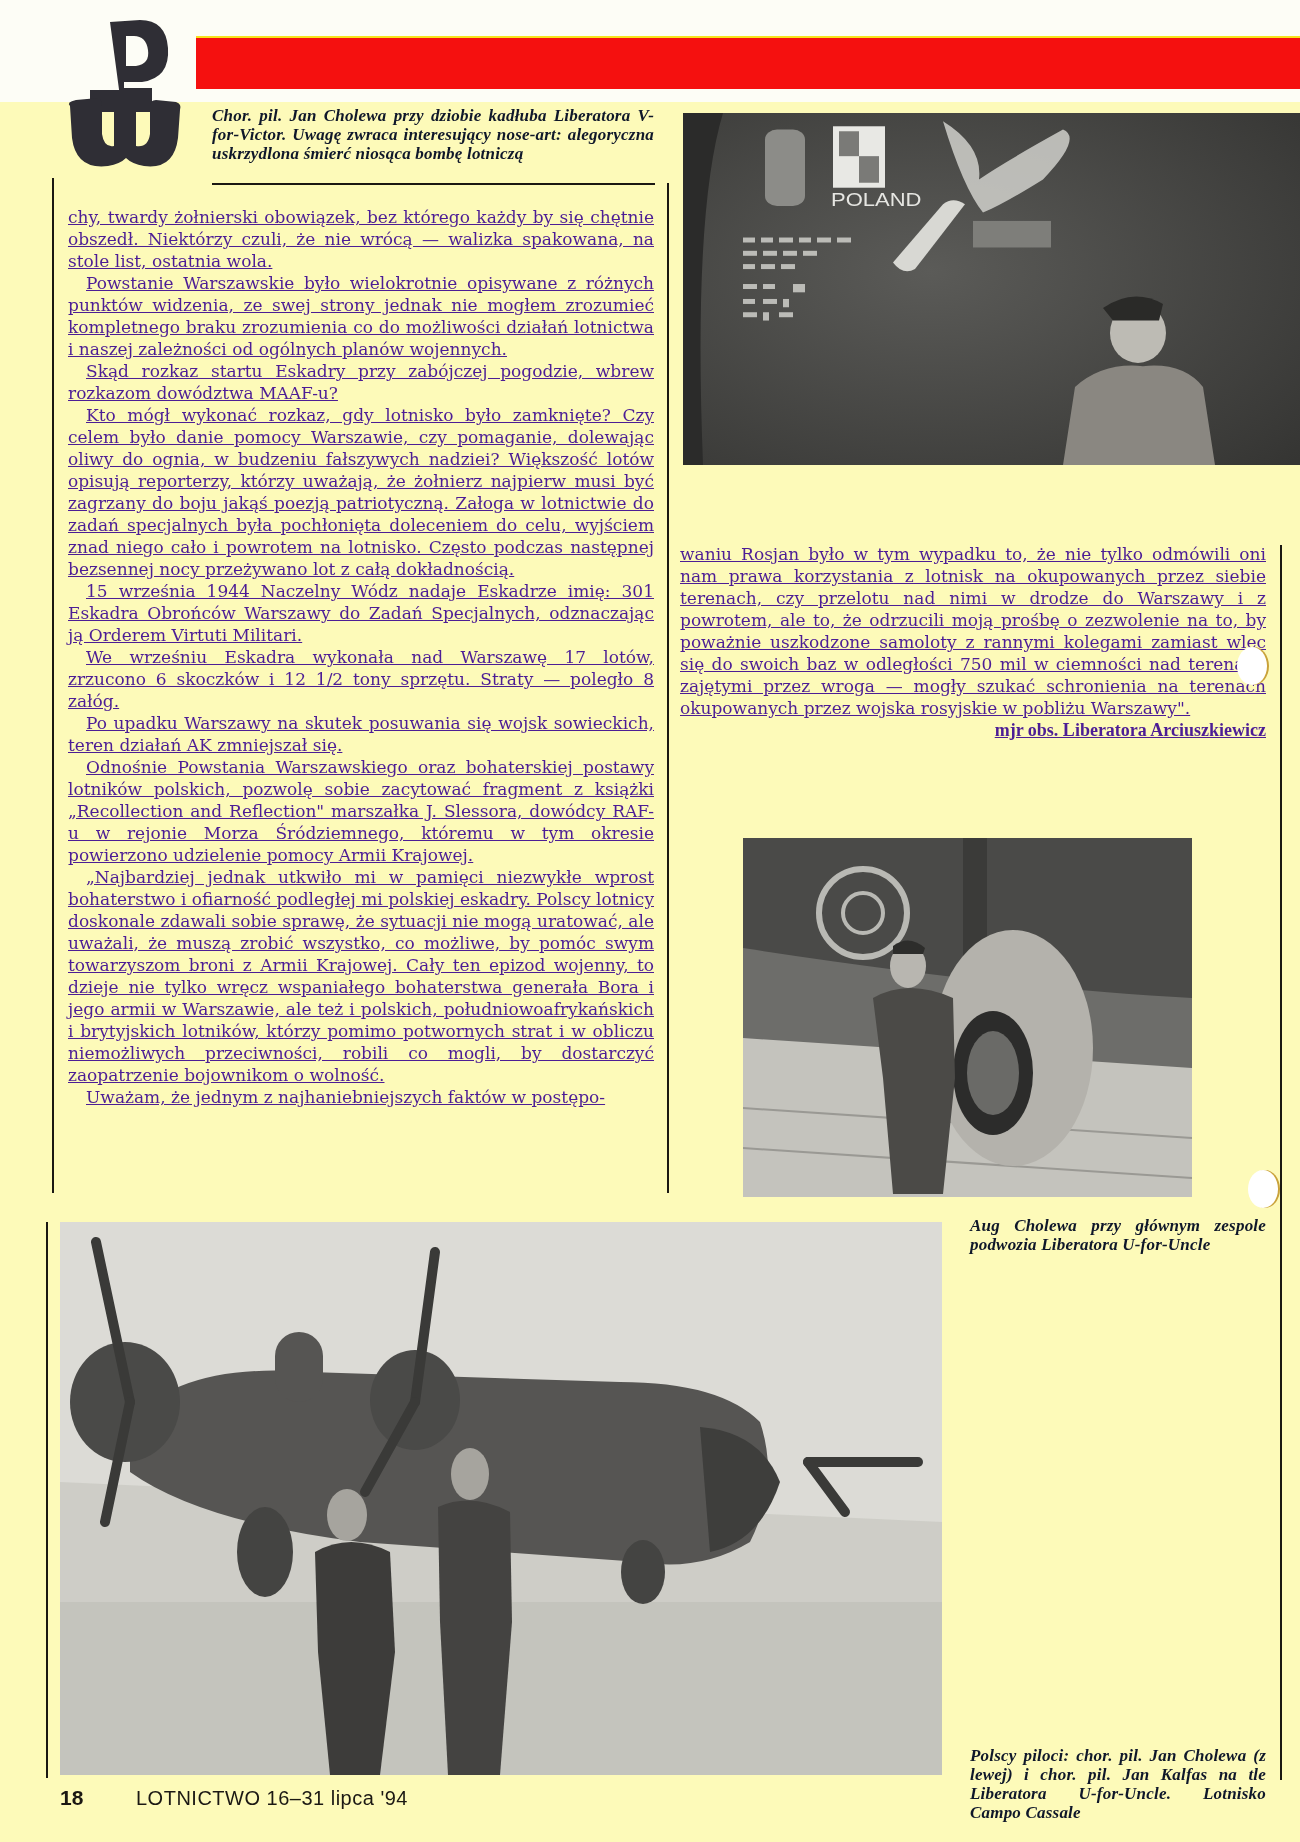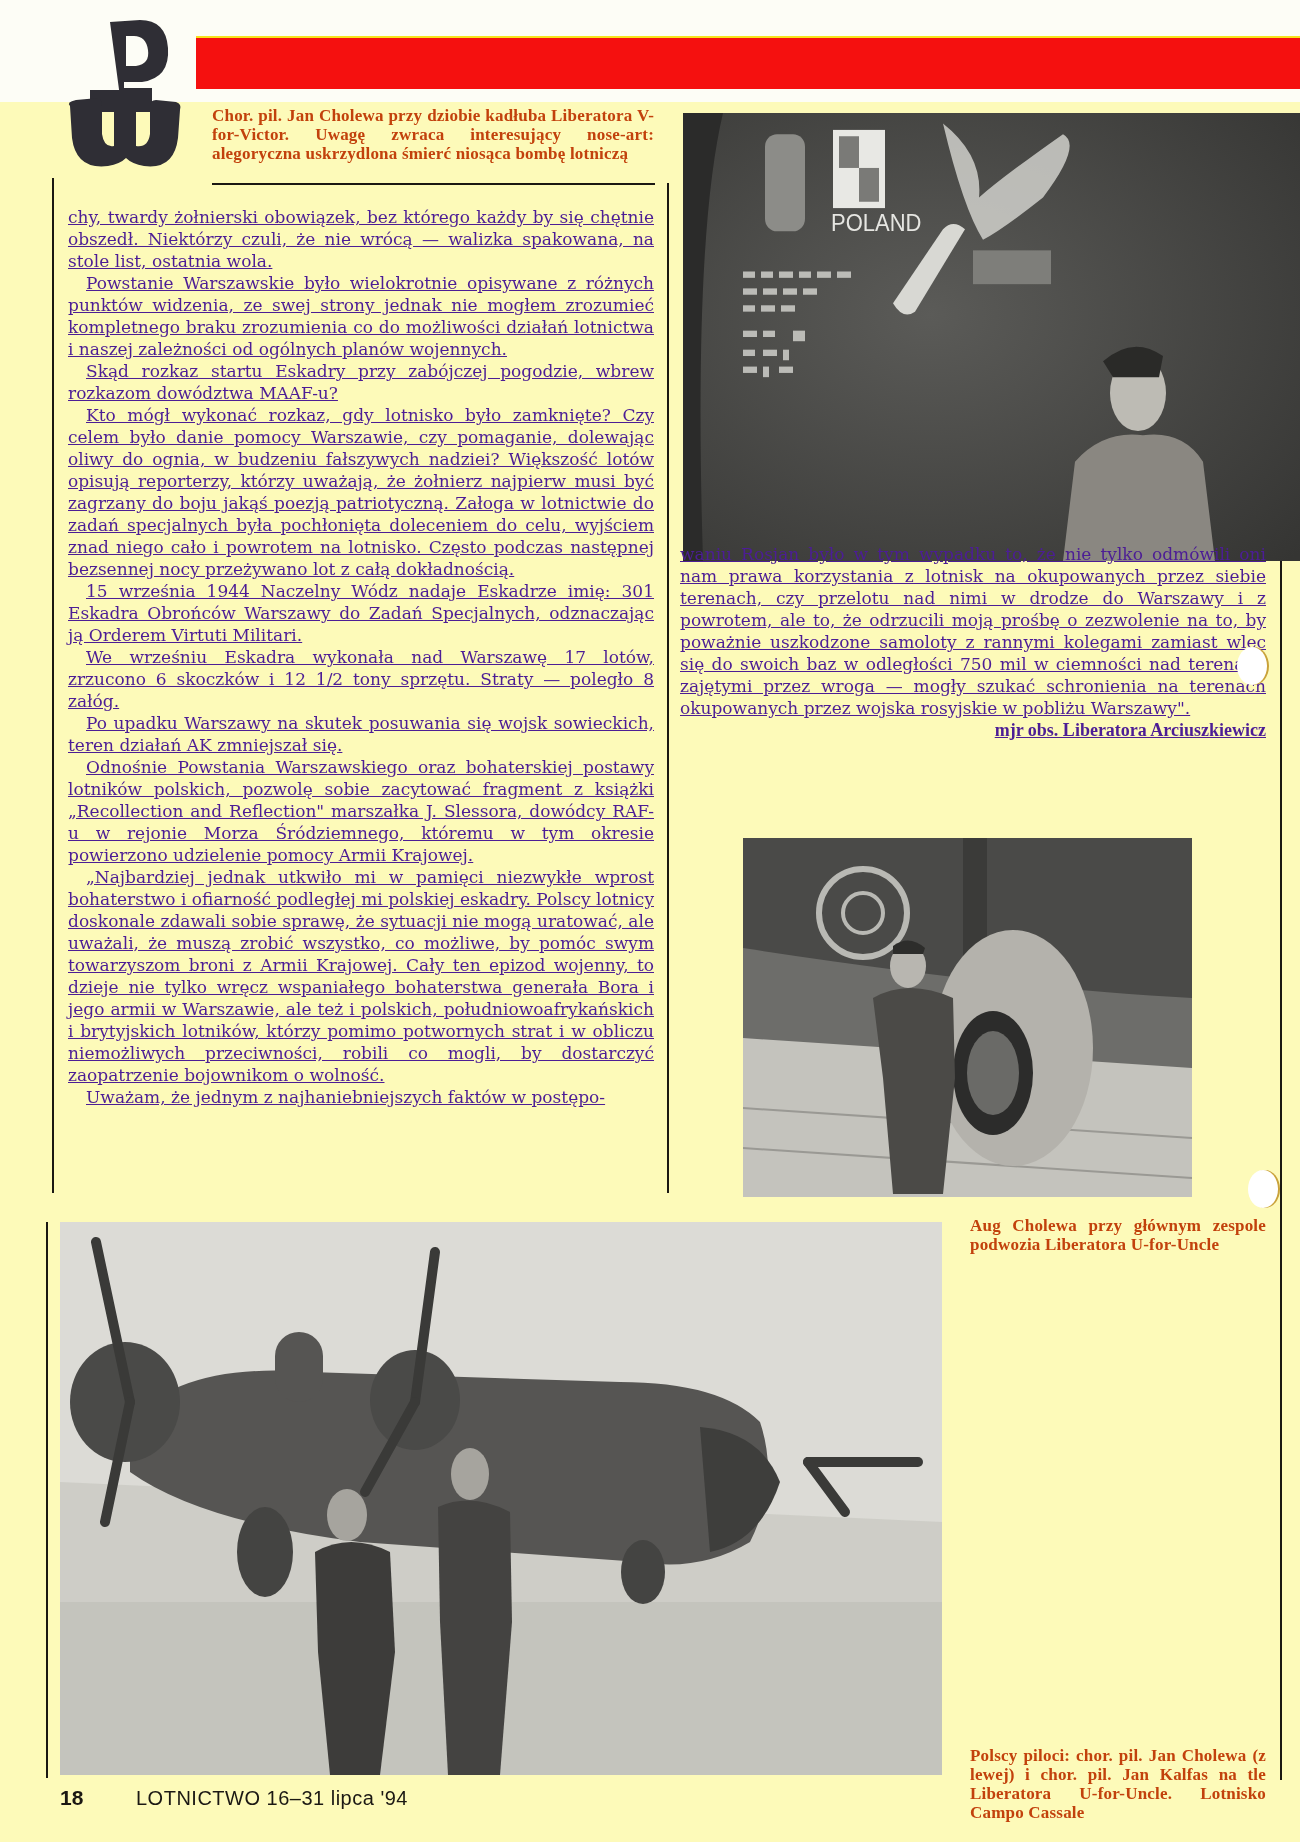--- a/index.html
+++ b/index.html
@@ -6,40 +6,40 @@
   body {
     width: 1300px; height: 1842px; position: relative; overflow: hidden;
     background: #fdfab9;
     font-family: "DejaVu Serif", serif;
     color: #1d1a17;
   }
   .white-band { position: absolute; left: 0; top: 0; width: 1300px; height: 102px; background: #fdfdf6; }
   .red-bar { position: absolute; left: 196px; top: 36px; width: 1104px; height: 51px; background: #f5100f; border-top: 2px solid #f6e21c; }
   .logo { position: absolute; left: 62px; top: 14px; width: 128px; height: 158px; }
   .caption {
-    position: absolute; font-family: "Liberation Serif", serif; font-weight: bold;
-    font-size: 17px; line-height: 19px; text-align: justify; letter-spacing: 0.2px; color: #c2410c;
+    position: absolute; font-family: "Liberation Serif", serif; font-style: italic; font-weight: bold;
+    font-size: 17px; line-height: 19px; text-align: justify; letter-spacing: 0.2px; color: #0f172a;
   }
   .caption-top { left: 212px; top: 106px; width: 442px; }
   .caption-mid { left: 970px; top: 1216px; width: 296px; }
   .caption-bot { left: 970px; top: 1746px; width: 296px; }
   .rule-h { position: absolute; height: 2px; background: #1b1813; }
   .rule-v { position: absolute; width: 2px; background: #1b1813; }
   .col {
     position: absolute; font-family: "DejaVu Serif", serif; font-size: 17px; line-height: 22px;
     text-align: justify; color: #4c1d95; hyphens: manual; text-decoration: underline;
   }
   .col p { margin: 0; text-indent: 18px; }
   .col p.noindent { text-indent: 0; }
   .col-left { left: 68px; top: 206px; width: 586px; }
   .col-right { left: 680px; top: 543px; width: 586px; }
   .signature { text-align: right; font-weight: bold; font-family: "Liberation Serif", serif; font-size: 18px; margin-top: 4px; text-indent: 0 !important; }
   .photo { position: absolute; overflow: hidden; }
   .photo svg { display: block; width: 100%; height: 100%; }
-  .photo-top { left: 683px; top: 113px; width: 617px; height: 448px; background: #4b4b49; }
+  .photo-top { left: 683px; top: 113px; width: 617px; height: 352px; background: #4b4b49; }
   .photo-mid { left: 743px; top: 838px; width: 449px; height: 359px; background: #8a8a88; }
   .photo-bot { left: 60px; top: 1222px; width: 882px; height: 553px; background: #d2d1cc; }
   .hole { position: absolute; width: 30px; height: 38px; border-radius: 50%; background: #ffffff; box-shadow: 2px 0 0 #c9a23a; }
   .footer-page { position: absolute; left: 60px; top: 1786px; font-family: "Liberation Sans", sans-serif; font-weight: bold; font-size: 21px; color: #1b1813; }
   .footer-pub { position: absolute; left: 136px; top: 1787px; font-family: "Liberation Sans", sans-serif; font-size: 20px; letter-spacing: 0.5px; color: #1b1813; }
 </style>
 </head>
 <body>
 
 <div class="white-band"></div>

